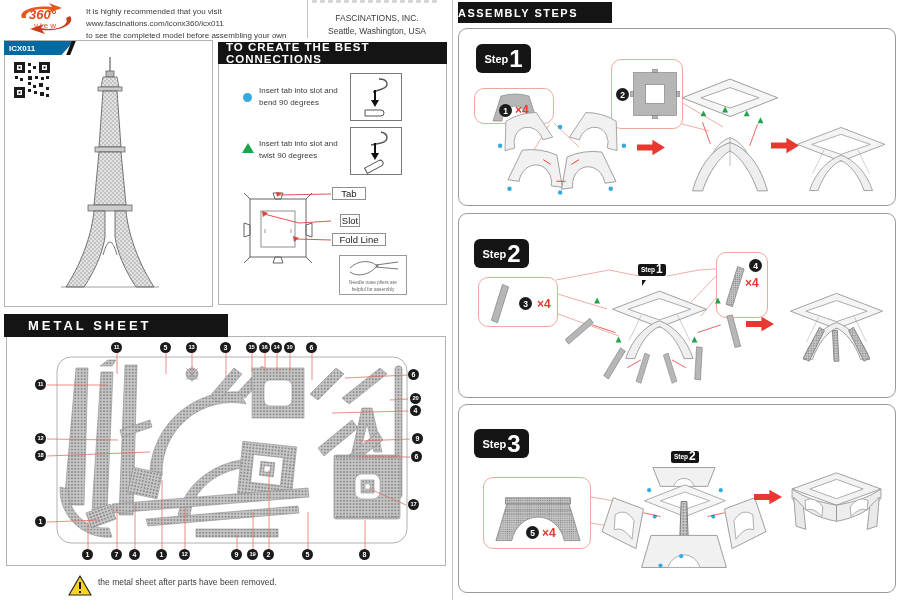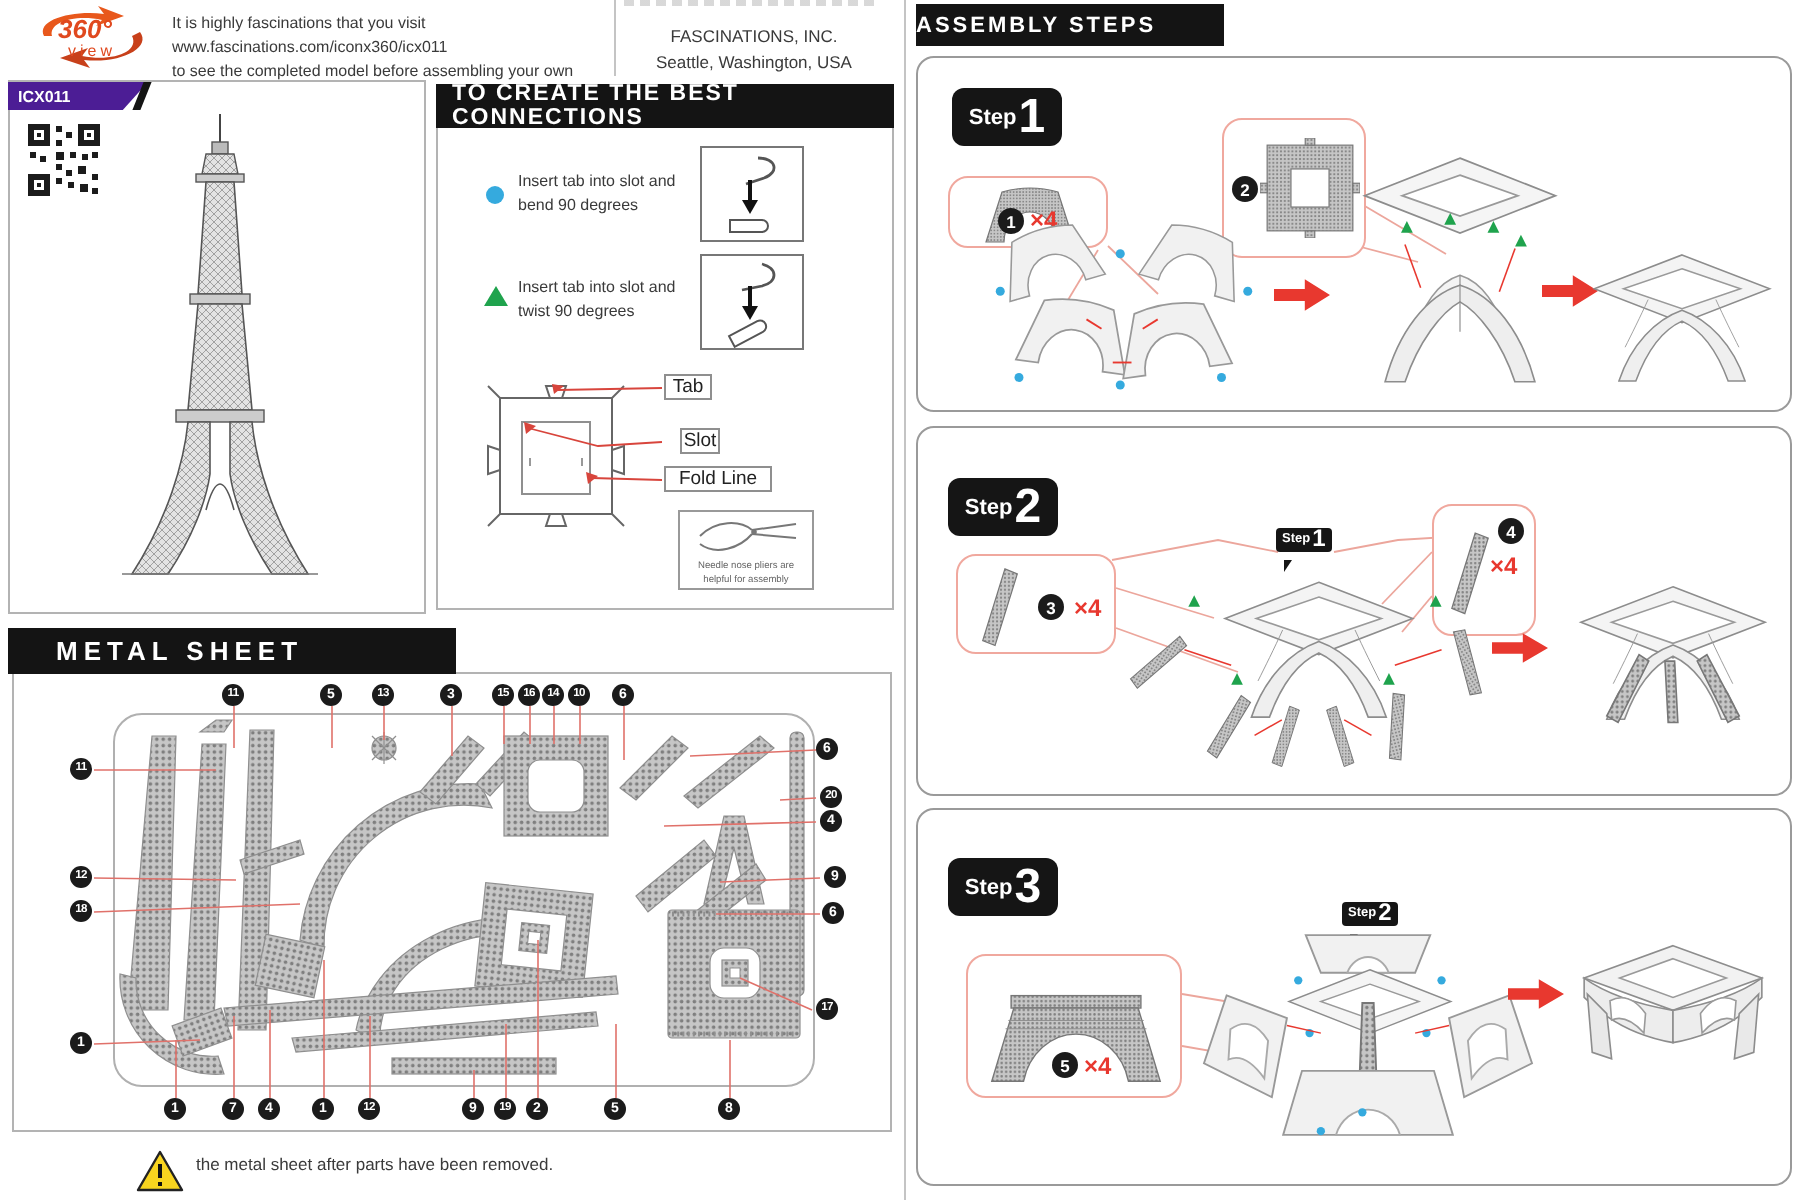--- a/index.html
+++ b/index.html
@@ -110,35 +110,35 @@
   <div class="abs" style="left:12px;top:2px;width:68px;height:34px">
     <svg class="abs" style="left:0;top:0" width="68" height="34" viewBox="0 0 68 34">
       <path d="M10,16 C6,8 24,3 40,5 L37,1 L50,6 L36,11 L39,8 C26,5 12,9 14,16 Z" fill="#e8581c"></path>
       <path d="M58,14 C64,22 48,30 30,28 L33,32 L18,27 L32,22 L29,26 C44,29 58,24 54,16 Z" fill="#c8401a"></path>
     </svg>
     <div class="abs" style="left:17px;top:5px;font-size:13px;font-weight:bold;font-style:italic;color:#e0491f">360°</div>
     <div class="abs" style="left:22px;top:19px;font-size:8px;font-weight:normal;color:#e0491f;letter-spacing:2px;text-transform:lowercase">view</div>
   </div>
 
   <div class="abs smalltext" style="left:86px;top:6px;width:215px">
-    <div>It is highly fascinations that you visit</div>
+    <div>It is highly recommended that you visit</div>
     <div>www.fascinations.com/iconx360/icx011</div>
     <div>to see the completed model before assembling your own</div>
   </div>
 
   <div class="vline" style="left:307px;top:0;height:38px"></div>
   <div class="clip-sliver" style="left:312px;top:0;width:128px"></div>
   <div class="abs" style="left:310px;top:12px;width:134px;text-align:center">
     <div class="smalltext" style="font-size:8.5px">FASCINATIONS, INC.</div>
     <div class="smalltext" style="font-size:8.5px">Seattle, Washington, USA</div>
   </div>
   <div class="vline" style="left:452px;top:0;height:600px"></div>
 
   <div class="panel" style="left:4px;top:40px;width:209px;height:267px">
-    <div class="abs" style="left:-1px;top:0;width:70px;height:14px;background:#4c1d95;color:#fff;
+    <div class="abs" style="left:-1px;top:0;width:70px;height:14px;background:#0369a1;color:#fff;
                 clip-path:polygon(0 0,100% 0,82% 100%,0 100%);display:flex;align-items:center">
       <span style="font-size:8px;font-weight:bold;padding-left:5px">ICX011</span>
     </div>
     <div class="abs" style="left:58px;top:0;width:16px;height:14px;background:#141414;clip-path:polygon(55% 0,80% 0,45% 100%,20% 100%)"></div>
     <svg class="abs" style="left:8px;top:20px" width="38" height="38" viewBox="0 0 38 38">
       <rect width="38" height="38" fill="#fff"></rect>
       <g fill="#1b1b1b">
         <rect x="1" y="1" width="11" height="11"></rect>
           <rect x="26" y="1" width="11" height="11"></rect>
           <rect x="1" y="26" width="11" height="11"></rect>
@@ -241,21 +241,21 @@
         <polyline points="60,18 112,17"></polyline>
         <polyline points="45,37 80,46 112,44"></polyline>
         <polyline points="77,62 112,63"></polyline>
       </g>
       <g fill="#d8453c">
         <polygon points="57,15 63,16 58,20"></polygon>
         <polygon points="43,34 49,36 44,40"></polygon>
         <polygon points="74,59 80,61 75,65"></polygon>
       </g>
     </svg>
-    <div class="labelbox" style="left:113px;top:144px;width:24px;height:13px">
+    <div class="labelbox" style="left:113px;top:144px;width:34px;height:13px">
       <span>Tab</span>
       </div>
     <div class="labelbox" style="left:121px;top:171px;width:20px;height:13px">
       <span>Slot</span>
       </div>
     <div class="labelbox" style="left:113px;top:190px;width:54px;height:13px">
       <span>Fold Line</span>
       </div>
 
     <div class="abs" style="left:120px;top:212px;width:68px;height:40px;border:1px solid #999">

